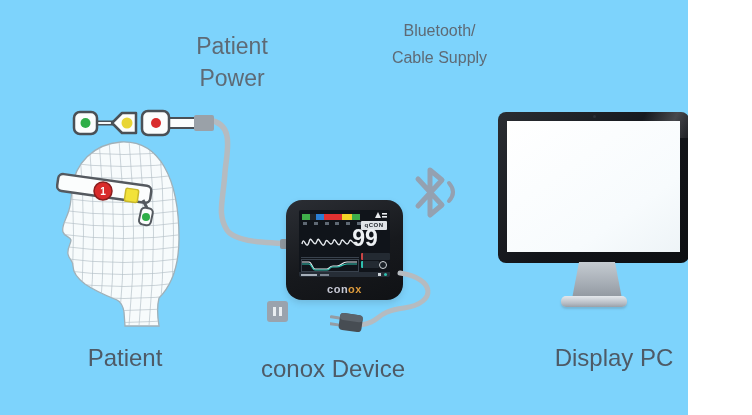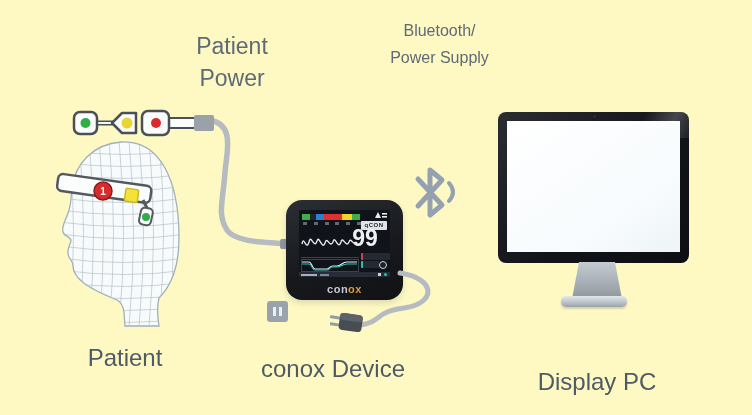--- a/index.html
+++ b/index.html
@@ -1,27 +1,27 @@
 <!DOCTYPE html>
 <html><head>
 <meta charset="utf-8">
 <style>
   html,body{margin:0;padding:0;}
   .stage{
-    position:relative;width:752px;height:415px;overflow:hidden;
-    background:#fef9c3;
+    position:relative;width:688px;height:415px;overflow:hidden;
+    background:#7dd3fc;
     font-family:"Liberation Sans",sans-serif;
   }
   .ann{position:absolute;text-align:center;color:#5e6a75;}
   .ann-cable{left:152px;top:30px;width:160px;font-size:23px;line-height:32px;}
   .ann-bt{left:357px;top:17px;width:165px;font-size:16px;line-height:27px;}
   .caption{position:absolute;top:344px;text-align:center;color:#4e5a66;font-size:24px;}
   .cap-patient{left:45px;width:160px;}
   .cap-device{left:233px;width:200px;margin-top:11px;}
-  .cap-pc{left:517px;width:160px;margin-top:24px;}
+  .cap-pc{left:534px;width:160px;}
 
   svg{position:absolute;display:block;}
 
   
   .device{
     position:absolute;left:286px;top:200px;width:117px;height:100px;border-radius:16px;
     background:linear-gradient(160deg,#2b2e34 0%,#17191d 55%,#101215 100%);
     box-shadow:0 3px 6px rgba(60,80,90,.18);
   }
   .dev-screen{
@@ -103,21 +103,21 @@
 <body>
 
 <div class="stage">
 
   <div class="ann ann-cable">
     <div>Patient</div>
     <div>Power</div>
   </div>
   <div class="ann ann-bt">
     <div>Bluetooth/</div>
-    <div>Power Supply</div>
+    <div>Cable Supply</div>
   </div>
 
   <svg style="left:195px;top:110px;" width="110" height="145" viewBox="0 0 110 145">
     <path d="M14,10 C40,14 32,40 30,62 C28,92 22,104 32,120 C40,132 70,133 103,134" fill="none" stroke="#b5bbc0" stroke-width="5.5" stroke-linecap="round"></path>
   </svg>
   <div class="cable-nub"></div>
 
   <svg style="left:72px;top:106px;" width="150" height="34" viewBox="0 0 150 34">
     <line x1="22" y1="17" x2="42" y2="17" stroke="#4a5056" stroke-width="5"></line>
     <line x1="23" y1="17" x2="41" y2="17" stroke="#f5f8f9" stroke-width="2"></line>

